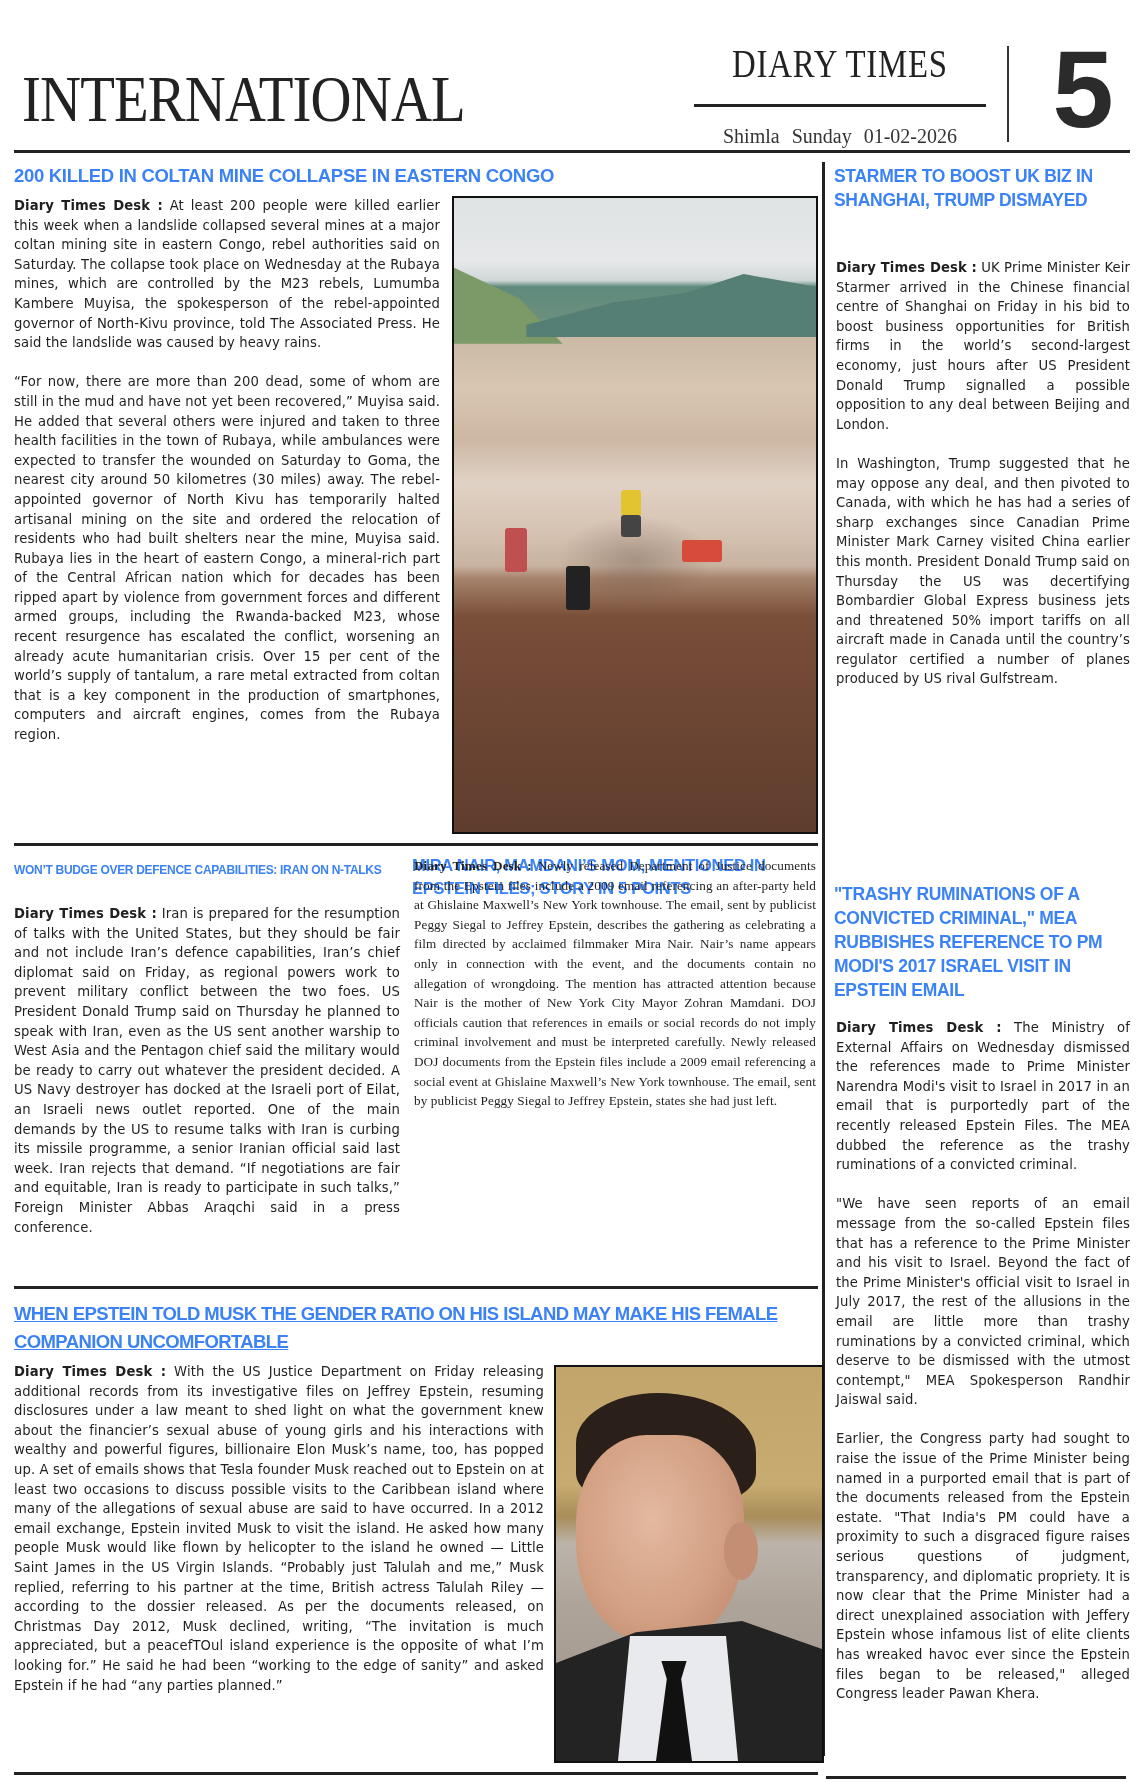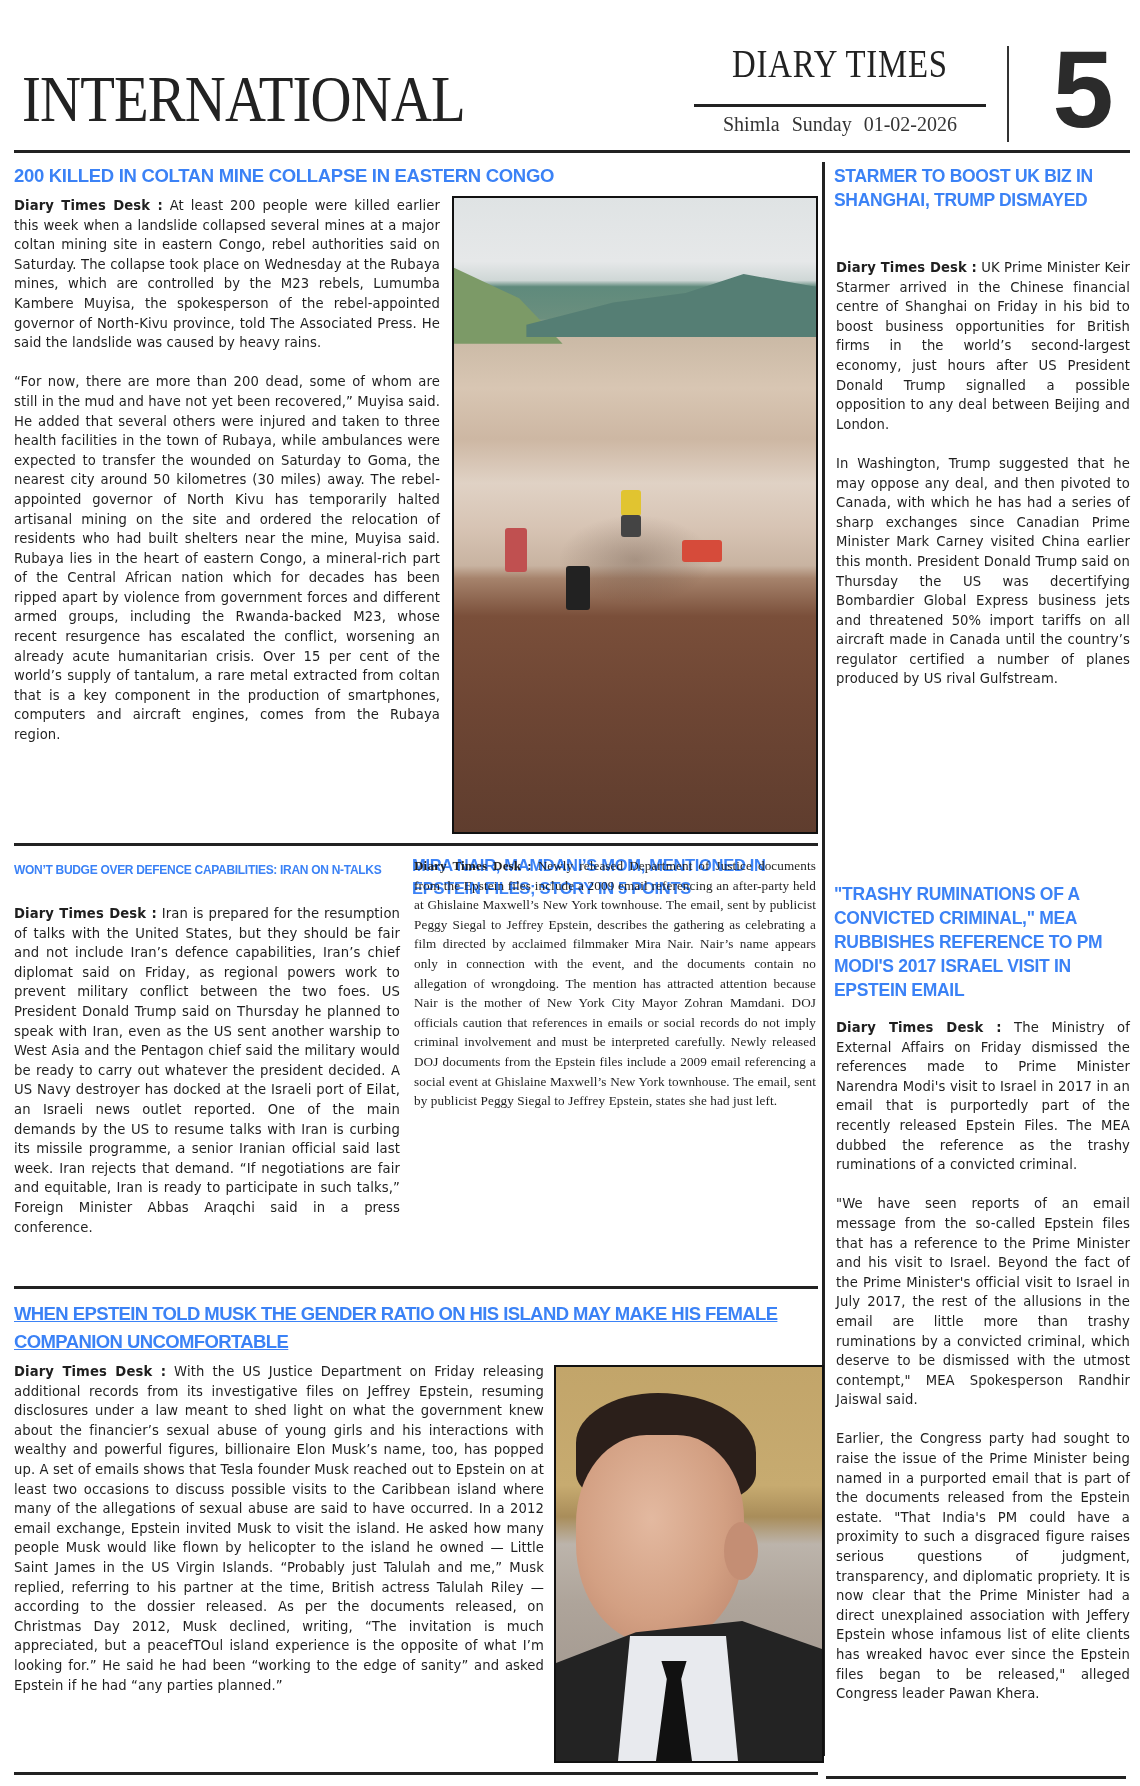--- a/index.html
+++ b/index.html
@@ -13,21 +13,21 @@
     transform: scaleX(0.86); transform-origin: left center; color: #222;
     line-height: 1;
   }
   .paper-name {
     position: absolute; left: 694px; top: 44px; width: 292px; text-align: center;
     font-family: "Liberation Serif", serif; font-size: 40px; color: #222;
     transform: scaleX(0.82); transform-origin: center; letter-spacing: 1px; line-height: 1;
   }
   .masthead-rule { position: absolute; left: 694px; top: 104px; width: 292px; height: 3px; background: #222; }
   .dateline {
-    position: absolute; left: 694px; top: 112px; width: 292px; text-align: center;
+    position: absolute; left: 694px; top: 124px; width: 292px; text-align: center;
     font-family: "Liberation Serif", serif; font-size: 20px; color: #333; line-height: 1.2;
   }
   .dateline span { margin: 0 6px; }
   .vert-rule { position: absolute; left: 1007px; top: 46px; width: 2px; height: 96px; background: #333; }
   .page-number {
     position: absolute; left: 1038px; top: 34px; width: 90px; text-align: center;
     font-family: "Liberation Sans", sans-serif; font-weight: bold; font-size: 110px; color: #2b2b2b; line-height: 1;
   }
   .top-rule { position: absolute; left: 14px; top: 150px; width: 1116px; height: 3px; background: #222; }
 
@@ -135,21 +135,21 @@
   <h2 class="headline" style="left:834px; top:164px; width:296px; font-size:17.5px; line-height:24px;">STARMER TO BOOST UK BIZ IN SHANGHAI, TRUMP DISMAYED</h2>
   <div class="body-text" style="left:836px; top:218px; width:294px;margin-top:40px;">
     <p><span class="desk">Diary Times Desk :</span> <span>UK Prime Minister Keir Starmer arrived in the Chinese financial centre of Shanghai on Friday in his bid to boost business opportunities for British firms in the world’s second-largest economy, just hours after US President Donald Trump signalled a possible opposition to any deal between Beijing and London.</span></p>
     <p>In Washington, Trump suggested that he may oppose any deal, and then pivoted to Canada, with which he has had a series of sharp exchanges since Canadian Prime Minister Mark Carney visited China earlier this month. President Donald Trump said on Thursday the US was decertifying Bombardier Global Express business jets and threatened 50% import tariffs on all aircraft made in Canada until the country’s regulator certified a number of planes produced by US rival Gulfstream.</p>
   </div>
 </article>
 
 <article>
   <h2 class="headline" style="left:834px; top:882px; width:296px; font-size:17.5px; line-height:24px;">"TRASHY RUMINATIONS OF A CONVICTED CRIMINAL," MEA RUBBISHES REFERENCE TO PM MODI'S 2017 ISRAEL VISIT IN EPSTEIN EMAIL</h2>
   <div class="body-text" style="left:836px; top:1018px; width:294px;">
-    <p><span class="desk">Diary Times Desk :</span> <span>The Ministry of External Affairs on Friday dismissed the references made to Prime Minister Narendra Modi's visit to Israel in 2017 in an email that is purportedly part of the recently released Epstein Files. The MEA dubbed the reference as the trashy ruminations of a convicted criminal.</span></p>
+    <p><span class="desk">Diary Times Desk :</span> <span>The Ministry of External Affairs on Wednesday dismissed the references made to Prime Minister Narendra Modi's visit to Israel in 2017 in an email that is purportedly part of the recently released Epstein Files. The MEA dubbed the reference as the trashy ruminations of a convicted criminal.</span></p>
     <p>"We have seen reports of an email message from the so-called Epstein files that has a reference to the Prime Minister and his visit to Israel. Beyond the fact of the Prime Minister's official visit to Israel in July 2017, the rest of the allusions in the email are little more than trashy ruminations by a convicted criminal, which deserve to be dismissed with the utmost contempt," MEA Spokesperson Randhir Jaiswal said.</p>
     <p>Earlier, the Congress party had sought to raise the issue of the Prime Minister being named in a purported email that is part of the documents released from the Epstein estate. "That India's PM could have a proximity to such a disgraced figure raises serious questions of judgment, transparency, and diplomatic propriety. It is now clear that the Prime Minister had a direct unexplained association with Jeffery Epstein whose infamous list of elite clients has wreaked havoc ever since the Epstein files began to be released," alleged Congress leader Pawan Khera.</p>
   </div>
 </article>
 
 <div class="h-rule" style="left:14px; top:843px; width:804px;"></div>
 
 <article>
   <h2 class="headline" style="left:14px; top:854px; width:390px; font-size:12px; line-height:32px;">WON’T BUDGE OVER DEFENCE CAPABILITIES: IRAN ON N-TALKS</h2>
   <div class="body-text" style="left:14px; top:904px; width:386px;">

